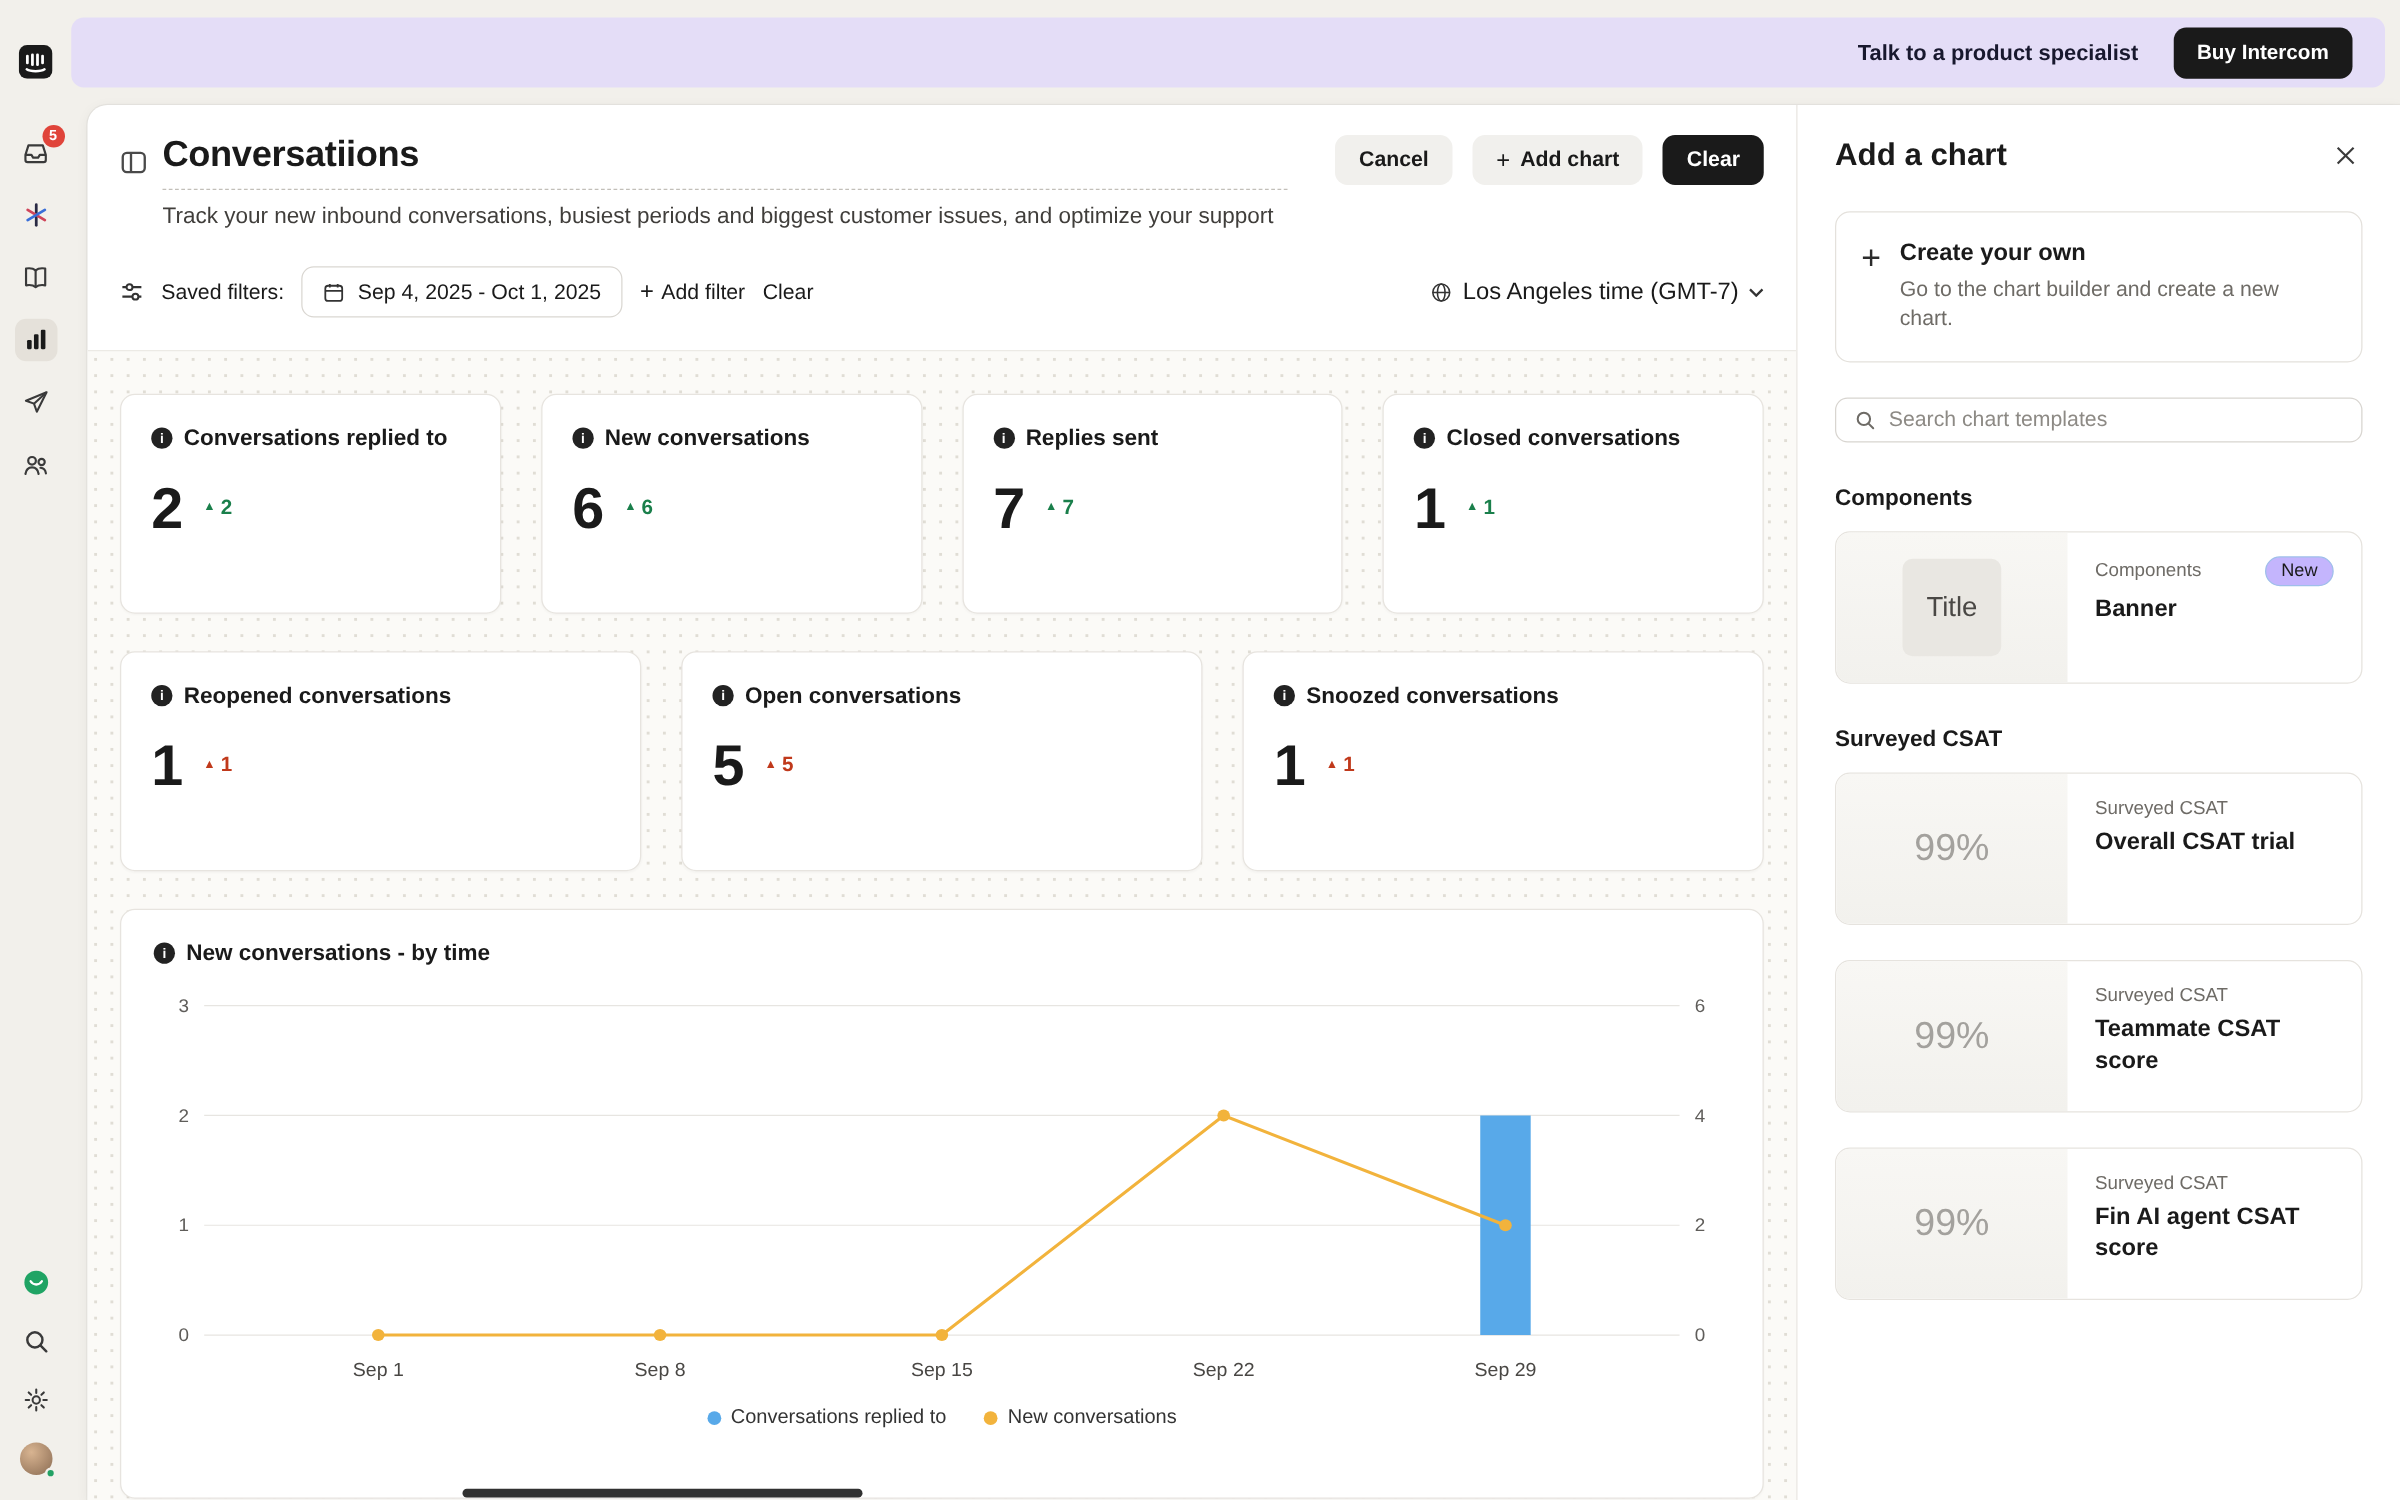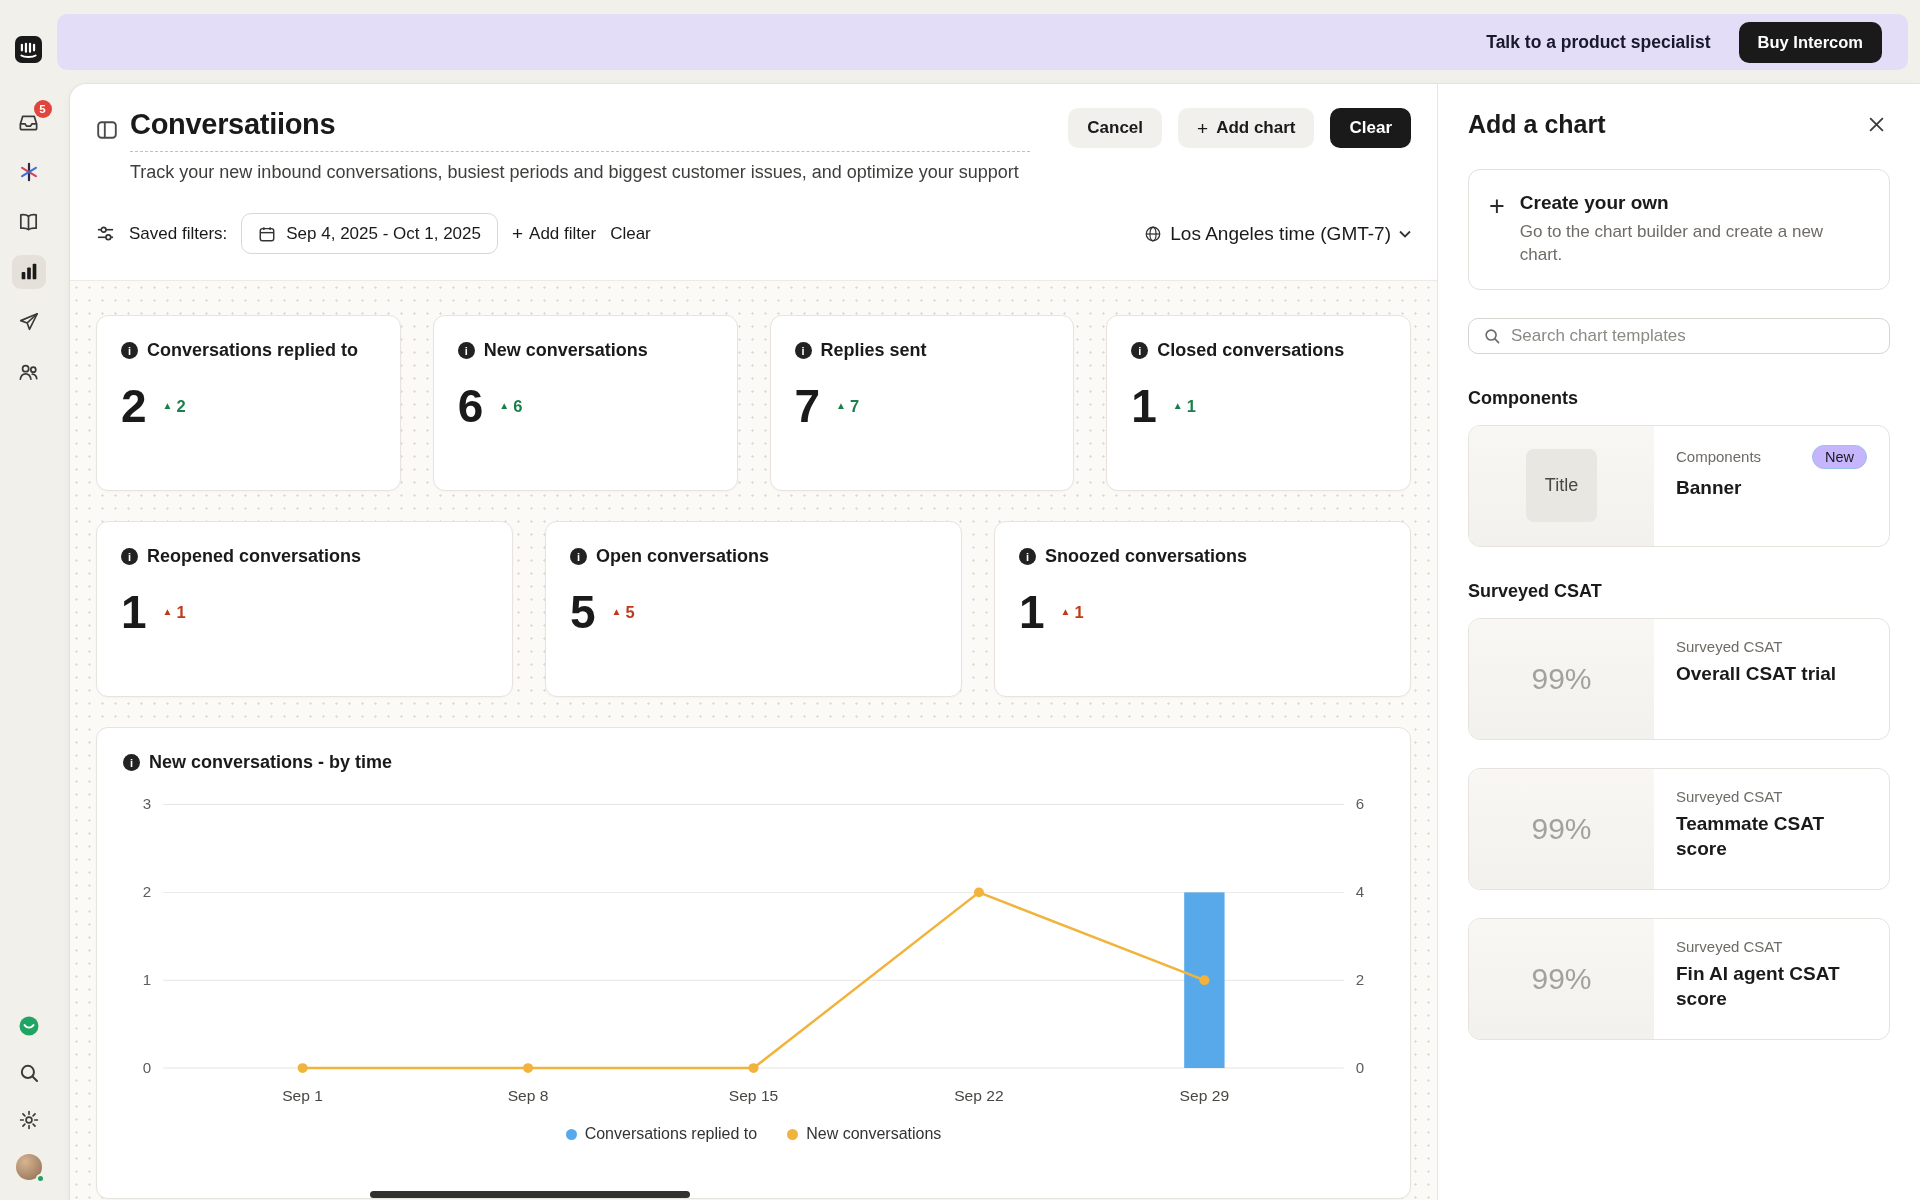--- a/index.html
+++ b/index.html
@@ -83,21 +83,21 @@
   .search{margin-top:28px;height:36px;border:1px solid #D8D5D0;border-radius:10px;display:flex;align-items:center;gap:10px;padding:0 14px;}
   .search input{border:none;outline:none;flex:1;font-size:17px;font-family:inherit;background:transparent;color:#333;}
   .search input::placeholder{color:#8D8A85;}
   .chips{display:flex;gap:16px;margin-top:24px;}
   .chip{height:42px;border:1px solid #DBD8D3;border-radius:10px;padding:0 16px;display:flex;align-items:center;gap:9px;font-size:17px;font-weight:500;background:#fff;}
   .sec{margin-top:34px;font-size:18px;font-weight:700;}
   .tpl-card{border:1px solid #E6E3DE;border-radius:12px;height:122px;display:flex;overflow:hidden;background:#fff;}
   .tpl-card.single{margin-top:16px;}
   .tpl-stack{margin-top:16px;display:flex;flex-direction:column;gap:28px;}
   .tpl-preview{width:185px;flex:none;background:linear-gradient(#F8F7F4,#F2F1ED);display:flex;align-items:center;justify-content:center;}
-  .title-chip{background:#E9E7E2;border-radius:8px;padding:26px 19px;font-size:18px;color:#4A4845;}
+  .title-chip{background:#E9E7E2;border-radius:8px;padding:26px 19px;font-size:22px;color:#4A4845;}
   .pct{font-size:30px;color:#A3A19D;font-weight:500;}
   .tpl-info{flex:1;padding:19px 22px;display:flex;flex-direction:column;}
   .tpl-cat-row{display:flex;align-items:center;justify-content:space-between;}
   .tpl-cat{font-size:15px;color:#6E6B66;}
   .new-badge{border:1px solid #9FBFEA;background:#c4b5fd;border-radius:999px;padding:3px 12px;font-size:14.5px;}
   .tpl-title{font-size:19px;font-weight:700;margin-top:7px;line-height:1.3;}
 
   .hscroll{position:absolute;left:370px;bottom:2px;width:320px;height:7px;background:#1B1B1B;border-radius:4px;opacity:.9;}
 </style>
 </head>

